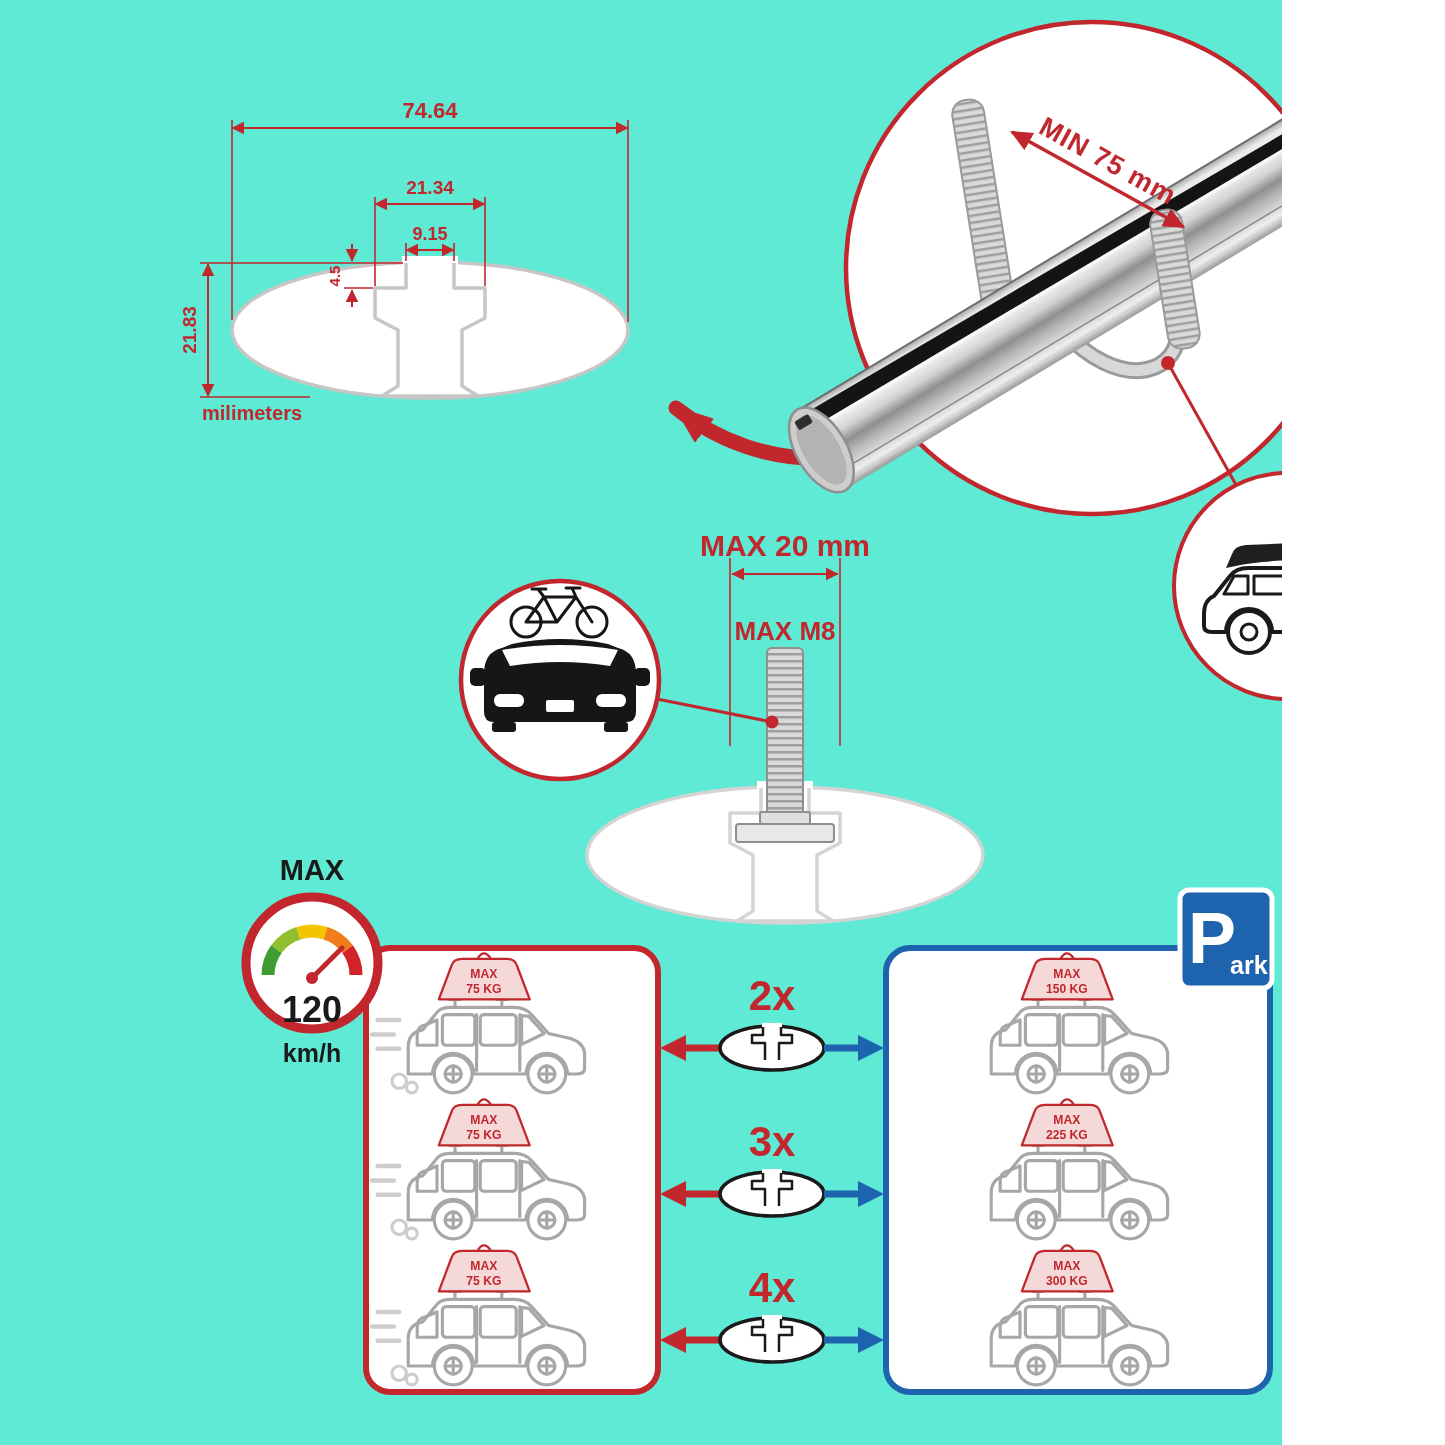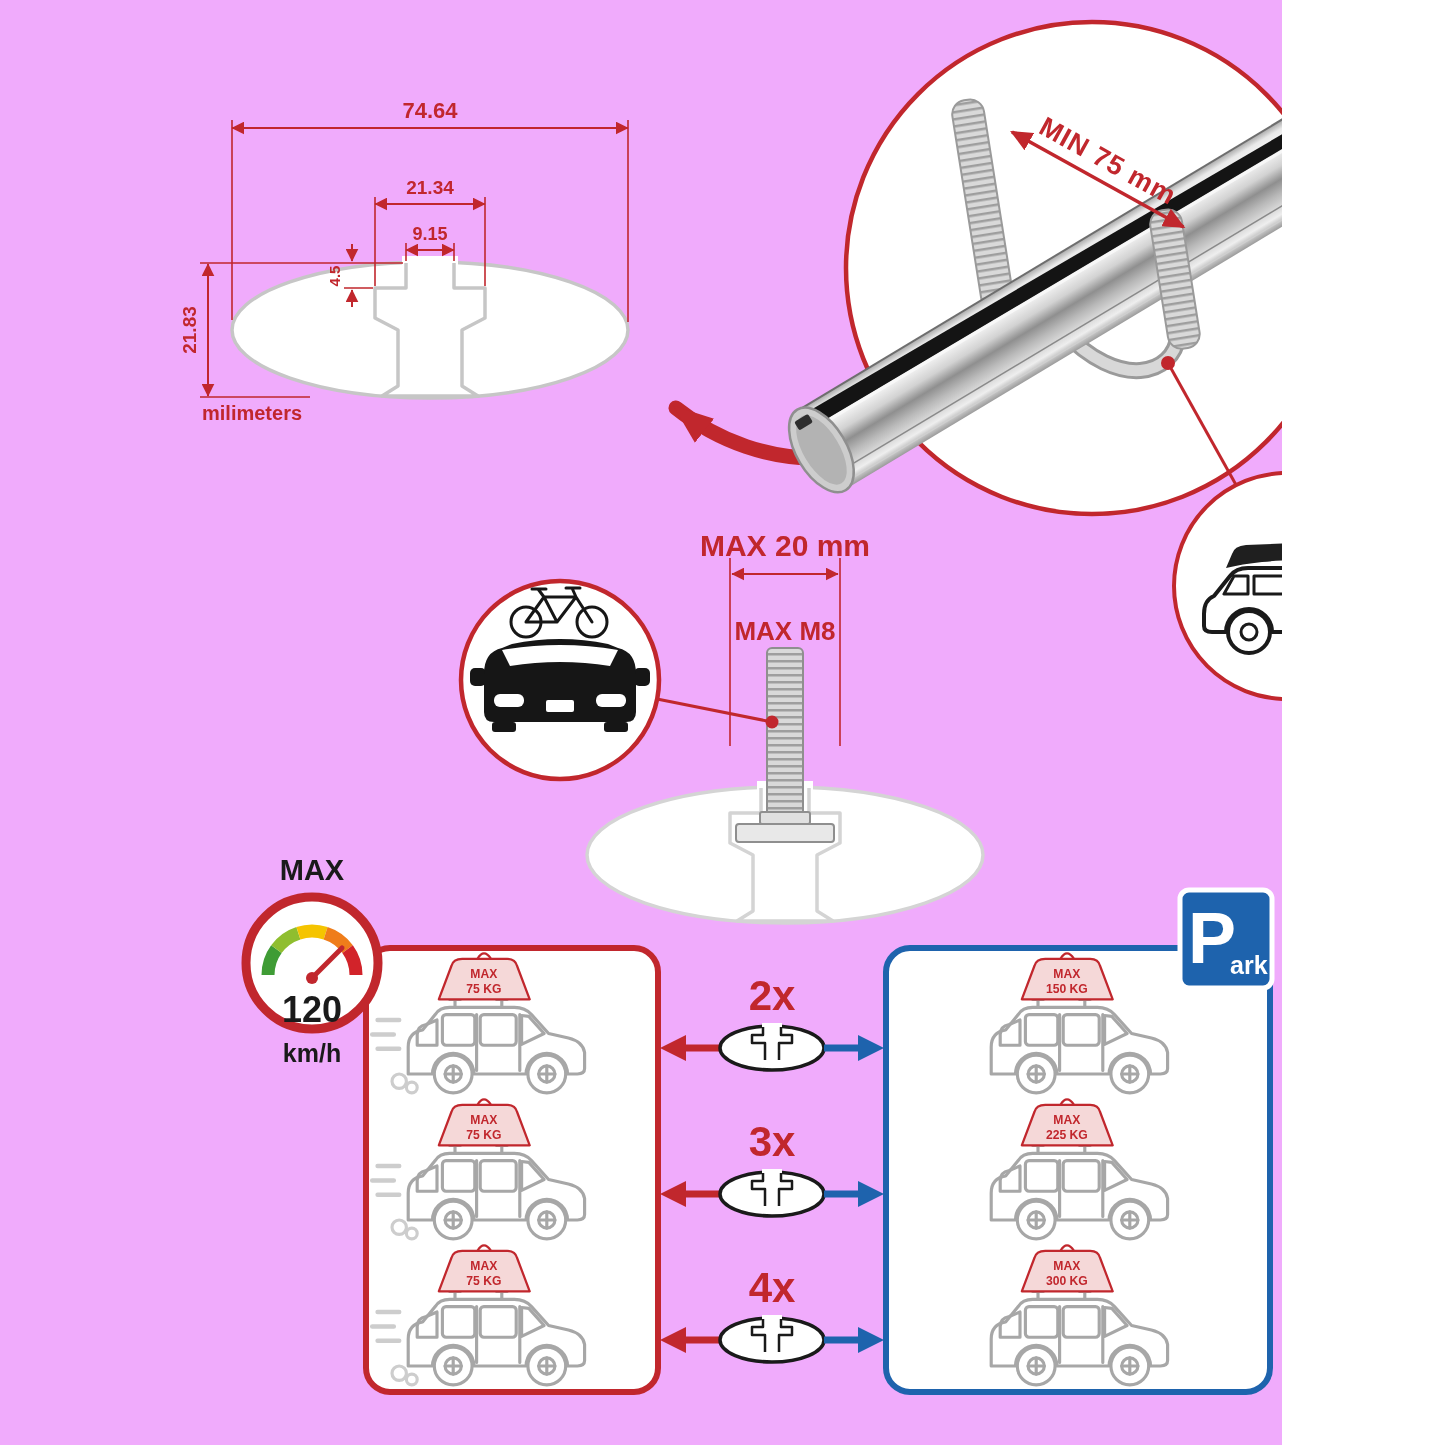--- a/index.html
+++ b/index.html
@@ -1,17 +1,17 @@
 <!DOCTYPE html>
 <html><head>
 <meta charset="utf-8">
 <style>
   *{box-sizing:border-box}
   html,body{margin:0;padding:0;background:#fff}
-  #stage{position:relative;width:1282px;height:1445px;background:#f0abfc;font-family:"Liberation Sans",sans-serif;overflow:hidden}
+  #stage{position:relative;width:1282px;height:1445px;background:#5eead4;font-family:"Liberation Sans",sans-serif;overflow:hidden}
   svg{position:absolute;left:0;top:0}
   text{font-family:"Liberation Sans","DejaVu Sans",sans-serif}
   .redtxt{fill:#c1272d;font-weight:bold}
   .blktxt{fill:#1a1a1a;font-weight:bold}
   .whitetxt{fill:#ffffff;font-weight:bold}
   .mid{text-anchor:middle}
   .dim{stroke:#c1272d;stroke-width:2;fill:none}
   .ext{stroke:#c1272d;stroke-width:1.6;fill:none}
   .bagtxt{fill:#c1272d;font-weight:bold;font-size:13.5px;text-anchor:middle}
 </style>

